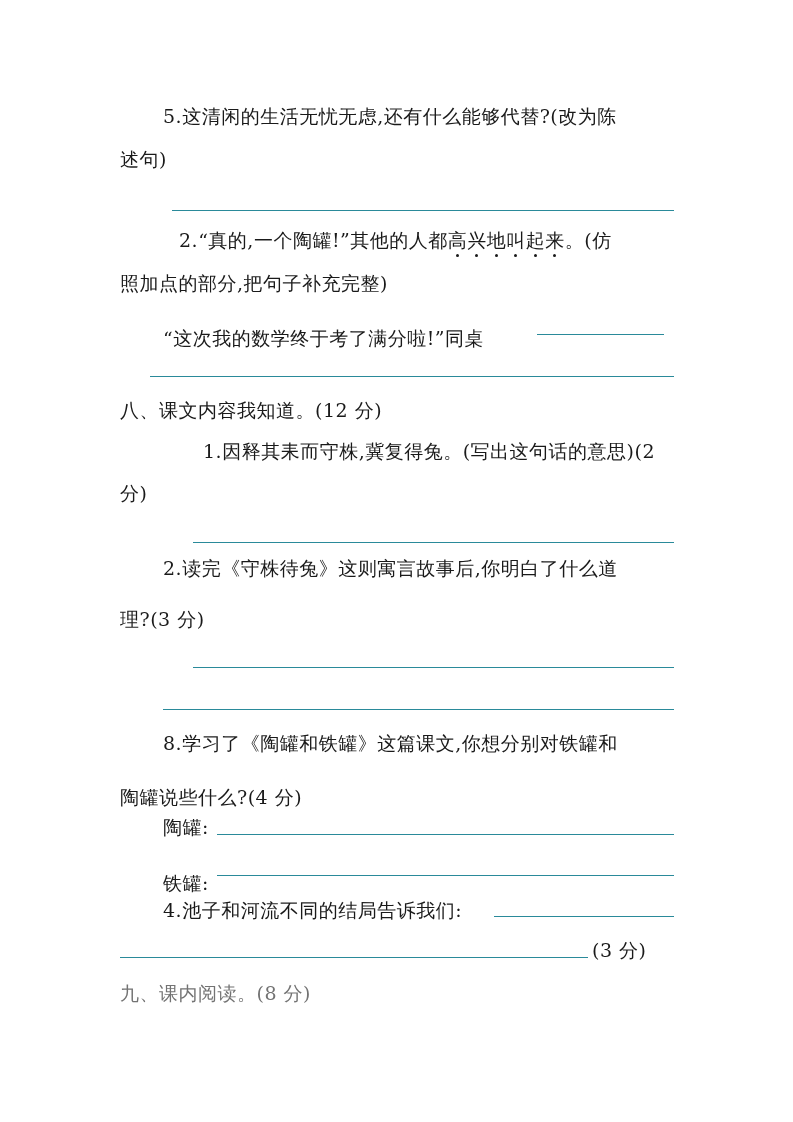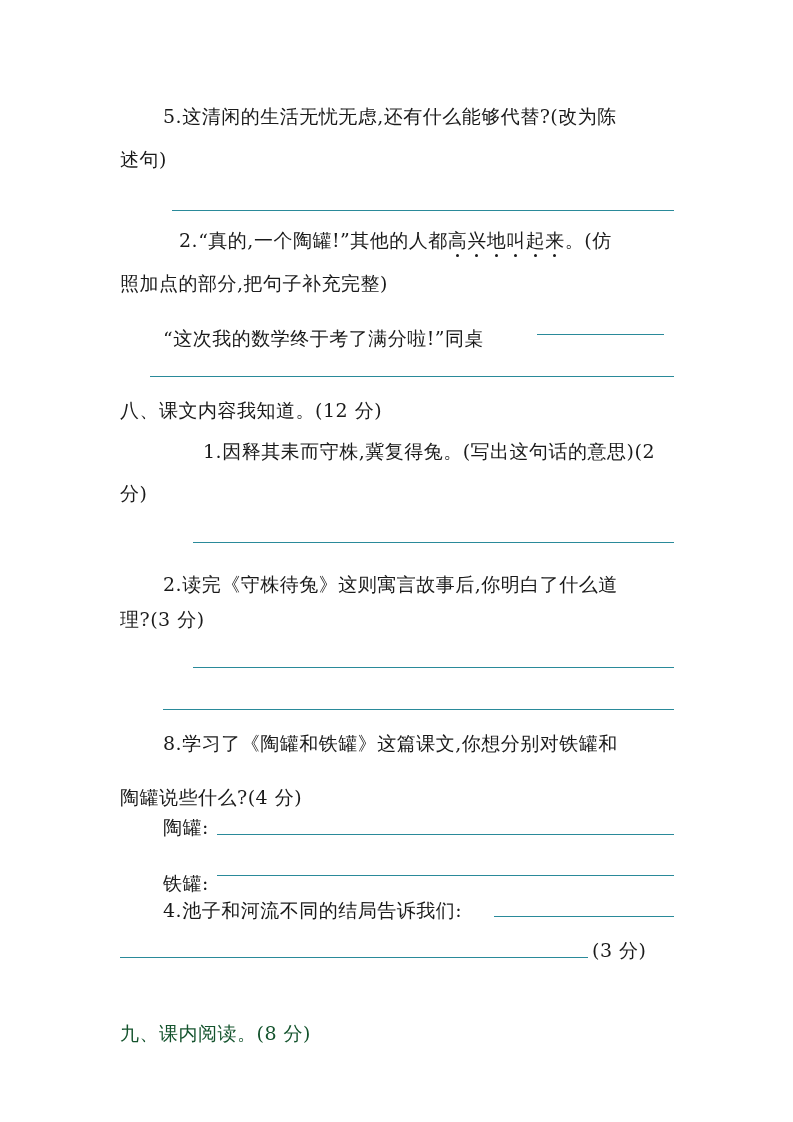--- a/index.html
+++ b/index.html
@@ -36,22 +36,21 @@
       position: absolute;
       left: 50%;
       bottom: -5px;
       width: 3px;
       height: 3px;
       margin-left: -1.5px;
       border-radius: 50%;
       background: #1a1a1a;
     }
     .section-title-pink {
-      color: #14532d;
-      margin-top: 40px;
+      color: #737373;
     }
   </style>
 </head>
 <body>
 
 <div class="line" style="left:163px; top:104px;">5.这清闲的生活无忧无虑,还有什么能够代替?(改为陈</div>
 <div class="line" style="left:120px; top:147px;">述句)</div>
 <div class="blank" style="left:172px; top:210px; width:502px;"></div>
 
 <div class="line" style="left:158px; top:228px;margin-left:21px;">
@@ -61,21 +60,21 @@
 <div class="line" style="left:163px; top:314px;margin-top:12px;">“这次我的数学终于考了满分啦!”同桌</div>
 <div class="blank" style="left:537px; top:334px; width:127px;"></div>
 <div class="blank" style="left:150px; top:376px; width:524px;"></div>
 
 <div class="line" style="left:120px; top:398px;text-align:right;">八、课文内容我知道。(12 分)</div>
 
 <div class="line" style="left:163px; top:439px;margin-left:40px;">1.因释其耒而守株,冀复得兔。(写出这句话的意思)(2</div>
 <div class="line" style="left:120px; top:481px;">分)</div>
 <div class="blank" style="left:193px; top:542px; width:481px;"></div>
 
-<div class="line" style="left:163px; top:572px;">2.读完《守株待兔》这则寓言故事后,你明白了什么道</div>
+<div class="line" style="left:163px; top:556px;">2.读完《守株待兔》这则寓言故事后,你明白了什么道</div>
 <div class="line" style="left:120px; top:607px;">理?(3 分)</div>
 <div class="blank" style="left:193px; top:667px; width:481px;"></div>
 <div class="blank" style="left:163px; top:709px; width:511px;"></div>
 
 <div class="line" style="left:163px; top:731px;">8.学习了《陶罐和铁罐》这篇课文,你想分别对铁罐和</div>
 <div class="line" style="left:120px; top:773px;margin-top:12px;">陶罐说些什么?(4 分)</div>
 <div class="line" style="left:163px; top:815px;">陶罐:</div>
 <div class="blank" style="left:217px; top:834px; width:457px;"></div>
 <div class="line" style="left:163px; top:856px;margin-top:15px;">铁罐:</div>
 <div class="blank" style="left:217px; top:875px; width:457px;"></div>

